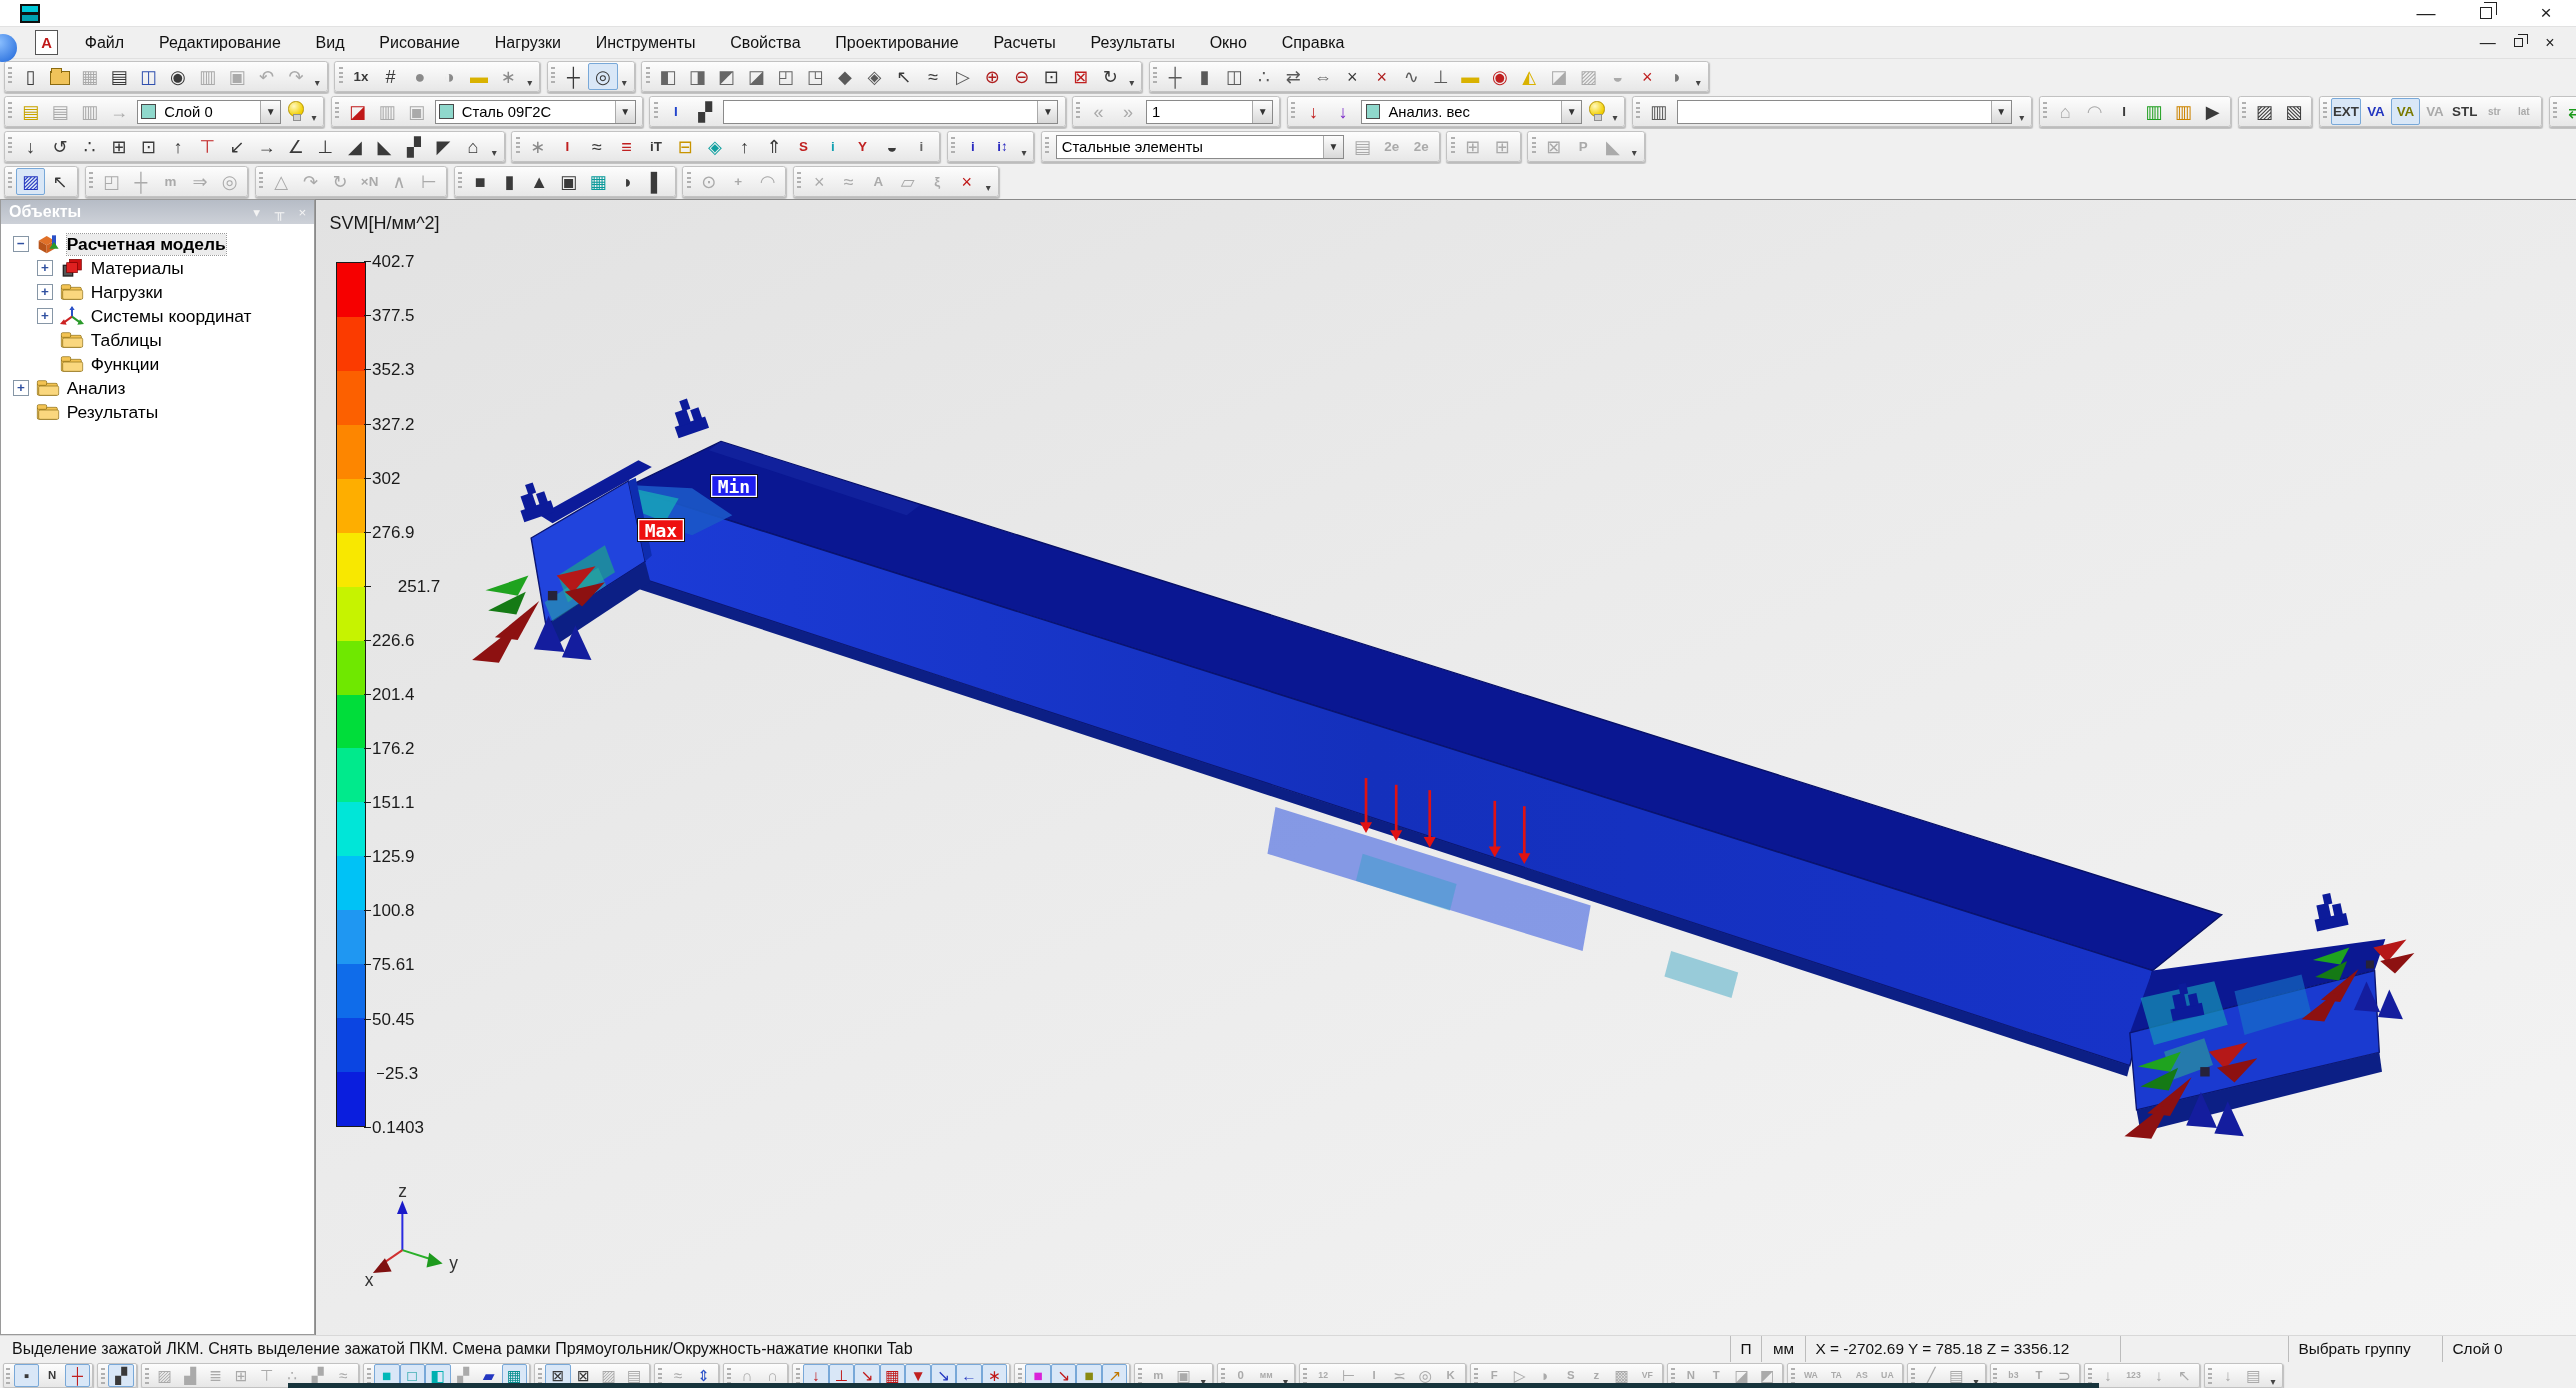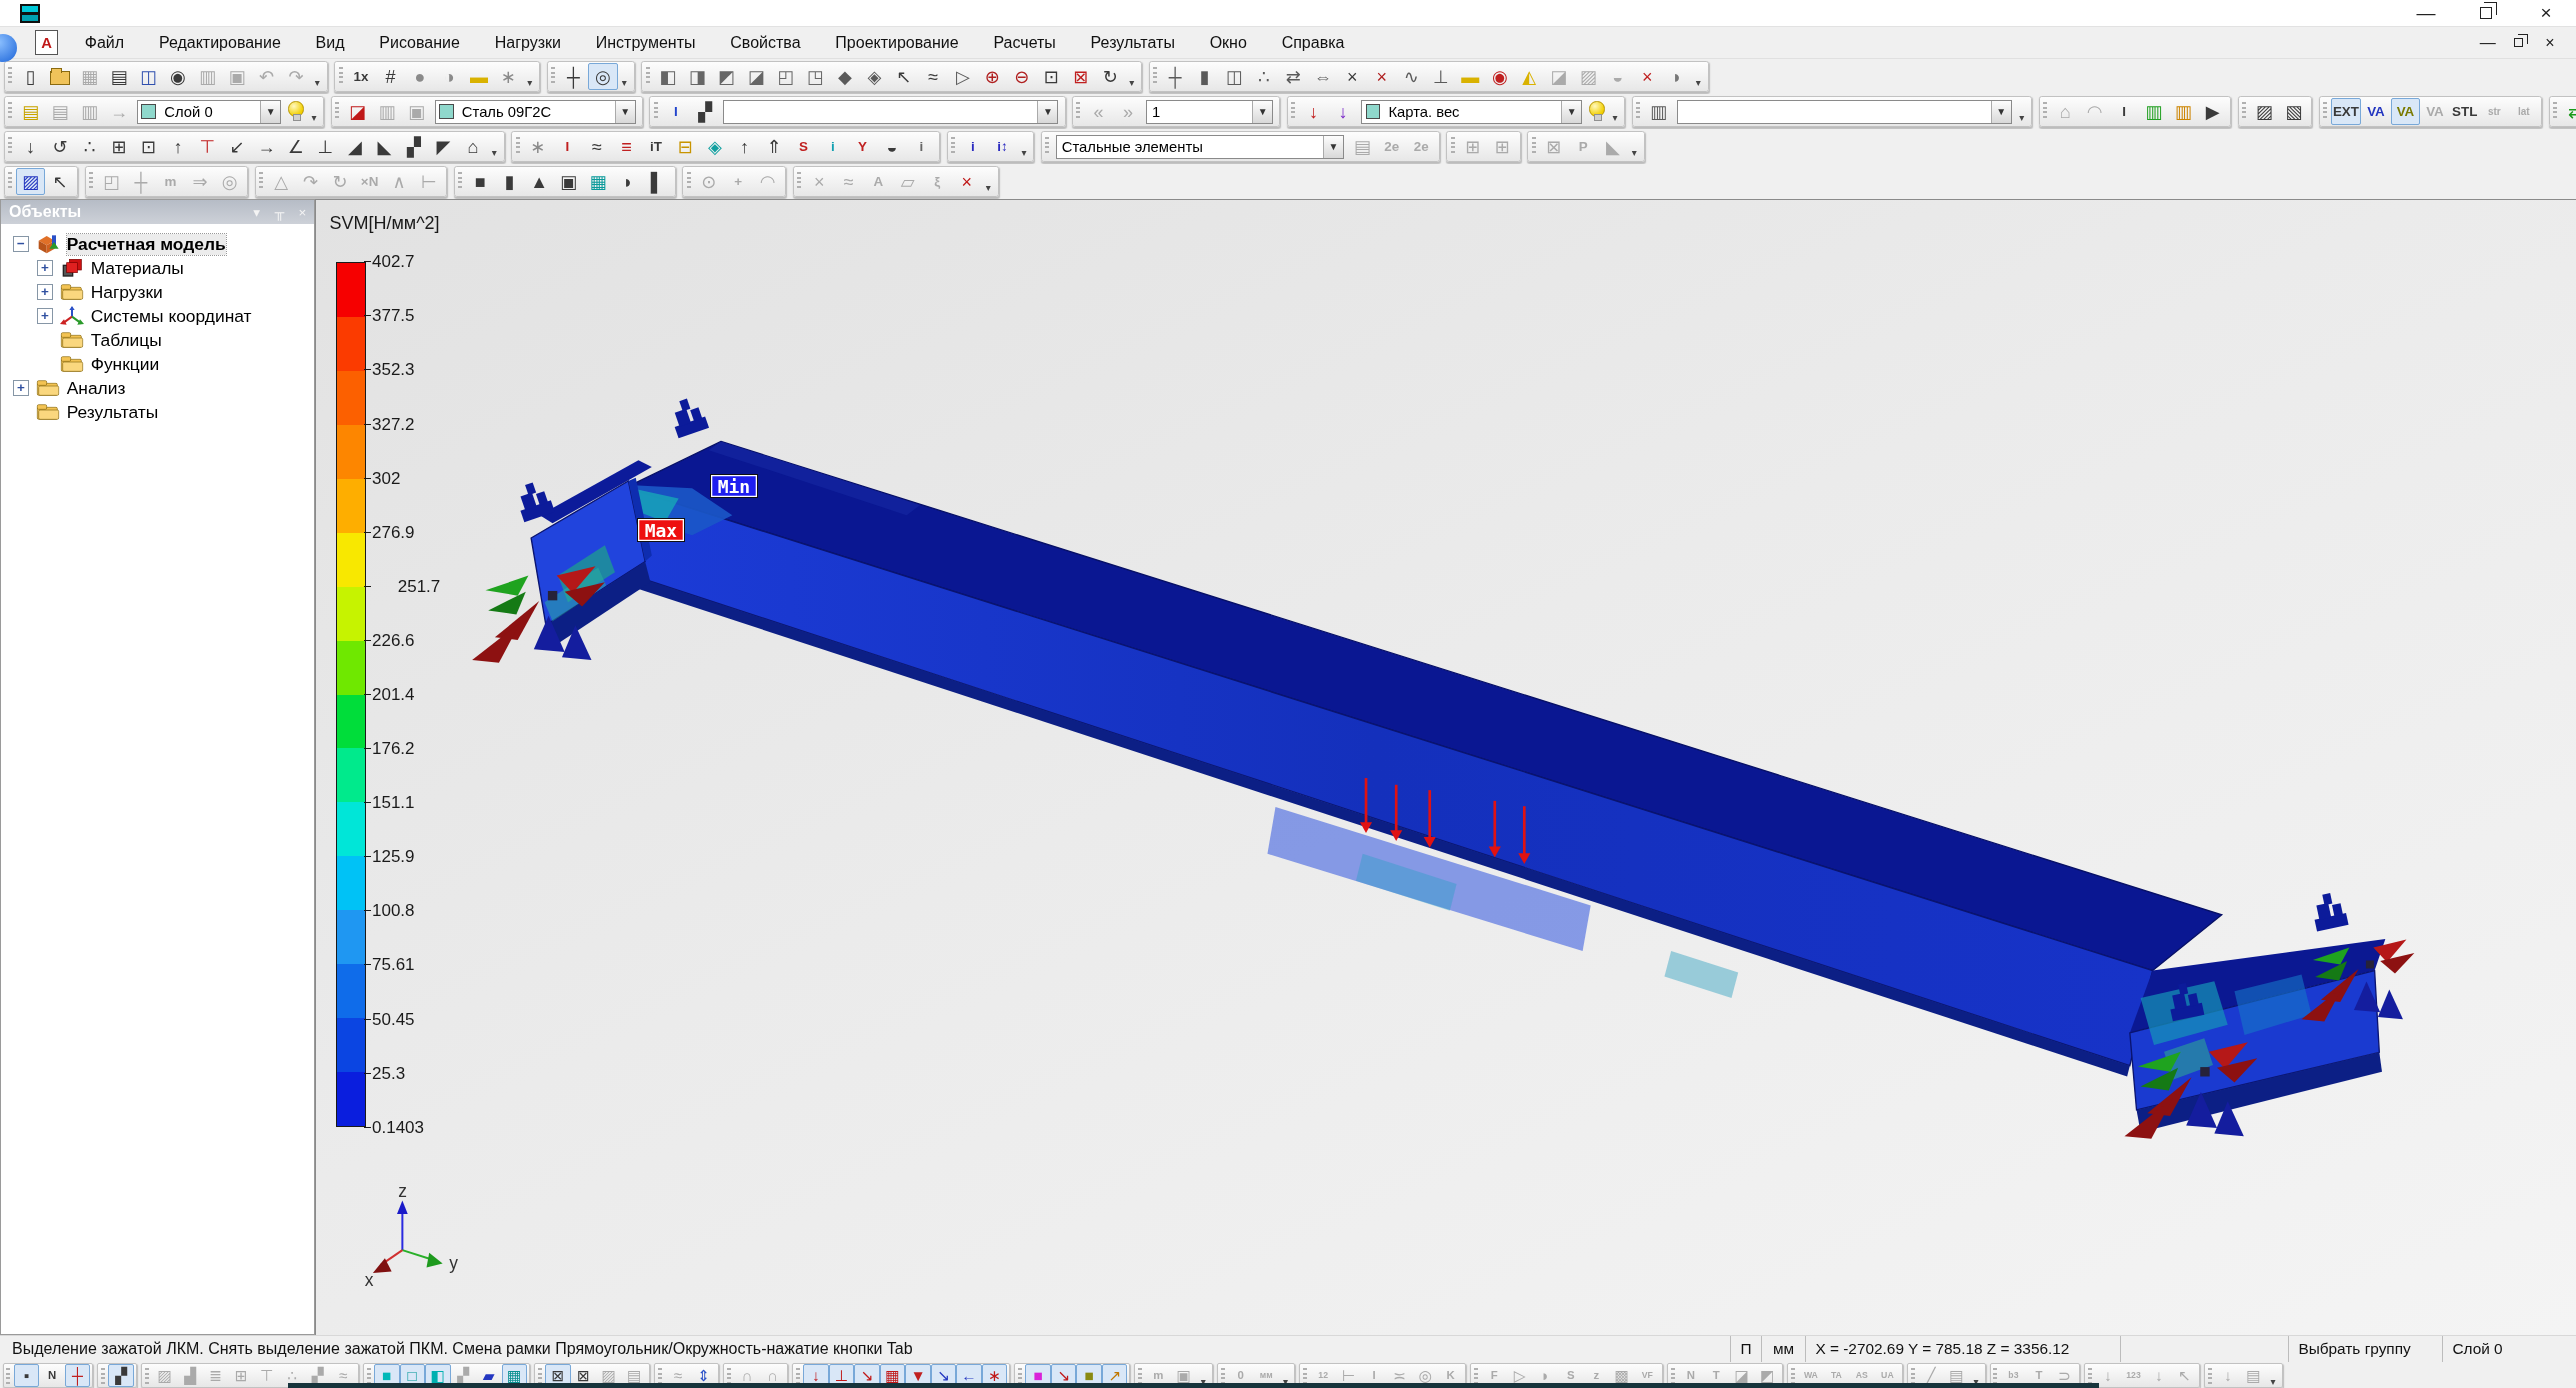--- a/index.html
+++ b/index.html
@@ -400,21 +400,21 @@
     <div class="tb-group">
       <div class="grip"></div>
       <div class="tb-btn">
         <span class="g" style="color: rgb(192, 24, 24);">↓</span>
       </div>
       <div class="tb-btn">
         <span class="g" style="color: rgb(122, 40, 200);">↓</span>
       </div>
       <div class="combo" style="width: 221px;">
         <span class="sw"></span>
-        <span class="cv">Карта. вес</span>
+        <span class="cv">Анализ. вес</span>
         <span class="ca">▼</span>
       </div>
       <div class="lamp"></div>
       <div class="drop">▾</div>
     </div>
     <div class="tb-group">
       <div class="grip"></div>
       <div class="tb-btn">
         <span class="g" style="color: rgb(90, 90, 90);">▥</span>
       </div>
@@ -955,21 +955,21 @@
         <div class="leg-label" style="top: 323px;">276.9</div>
         <div class="leg-label" style="top: 377px; text-align: center;">251.7</div>
         <div class="leg-label" style="top: 431px;">226.6</div>
         <div class="leg-label" style="top: 485px;">201.4</div>
         <div class="leg-label" style="top: 539px;">176.2</div>
         <div class="leg-label" style="top: 593px;">151.1</div>
         <div class="leg-label" style="top: 647px;">125.9</div>
         <div class="leg-label" style="top: 701px;">100.8</div>
         <div class="leg-label" style="top: 755px;">75.61</div>
         <div class="leg-label" style="top: 810px;">50.45</div>
-        <div class="leg-label" style="top: 864px;">25.3</div>
+        <div class="leg-label" style="top: 864px; margin-left: 13px;">25.3</div>
         <div class="leg-label" style="top: 918px;">0.1403</div>
       </div>
 
     <div id="min-marker" class="marker">Min</div>
     <div id="max-marker" class="marker">Max</div>
   </div>
 </div>
 
 <div id="statusbar">
   <div id="status-hint">Выделение зажатой ЛКМ. Снять выделение зажатой ПКМ. Смена рамки Прямоугольник/Окружность-нажатие кнопки Tab</div>

